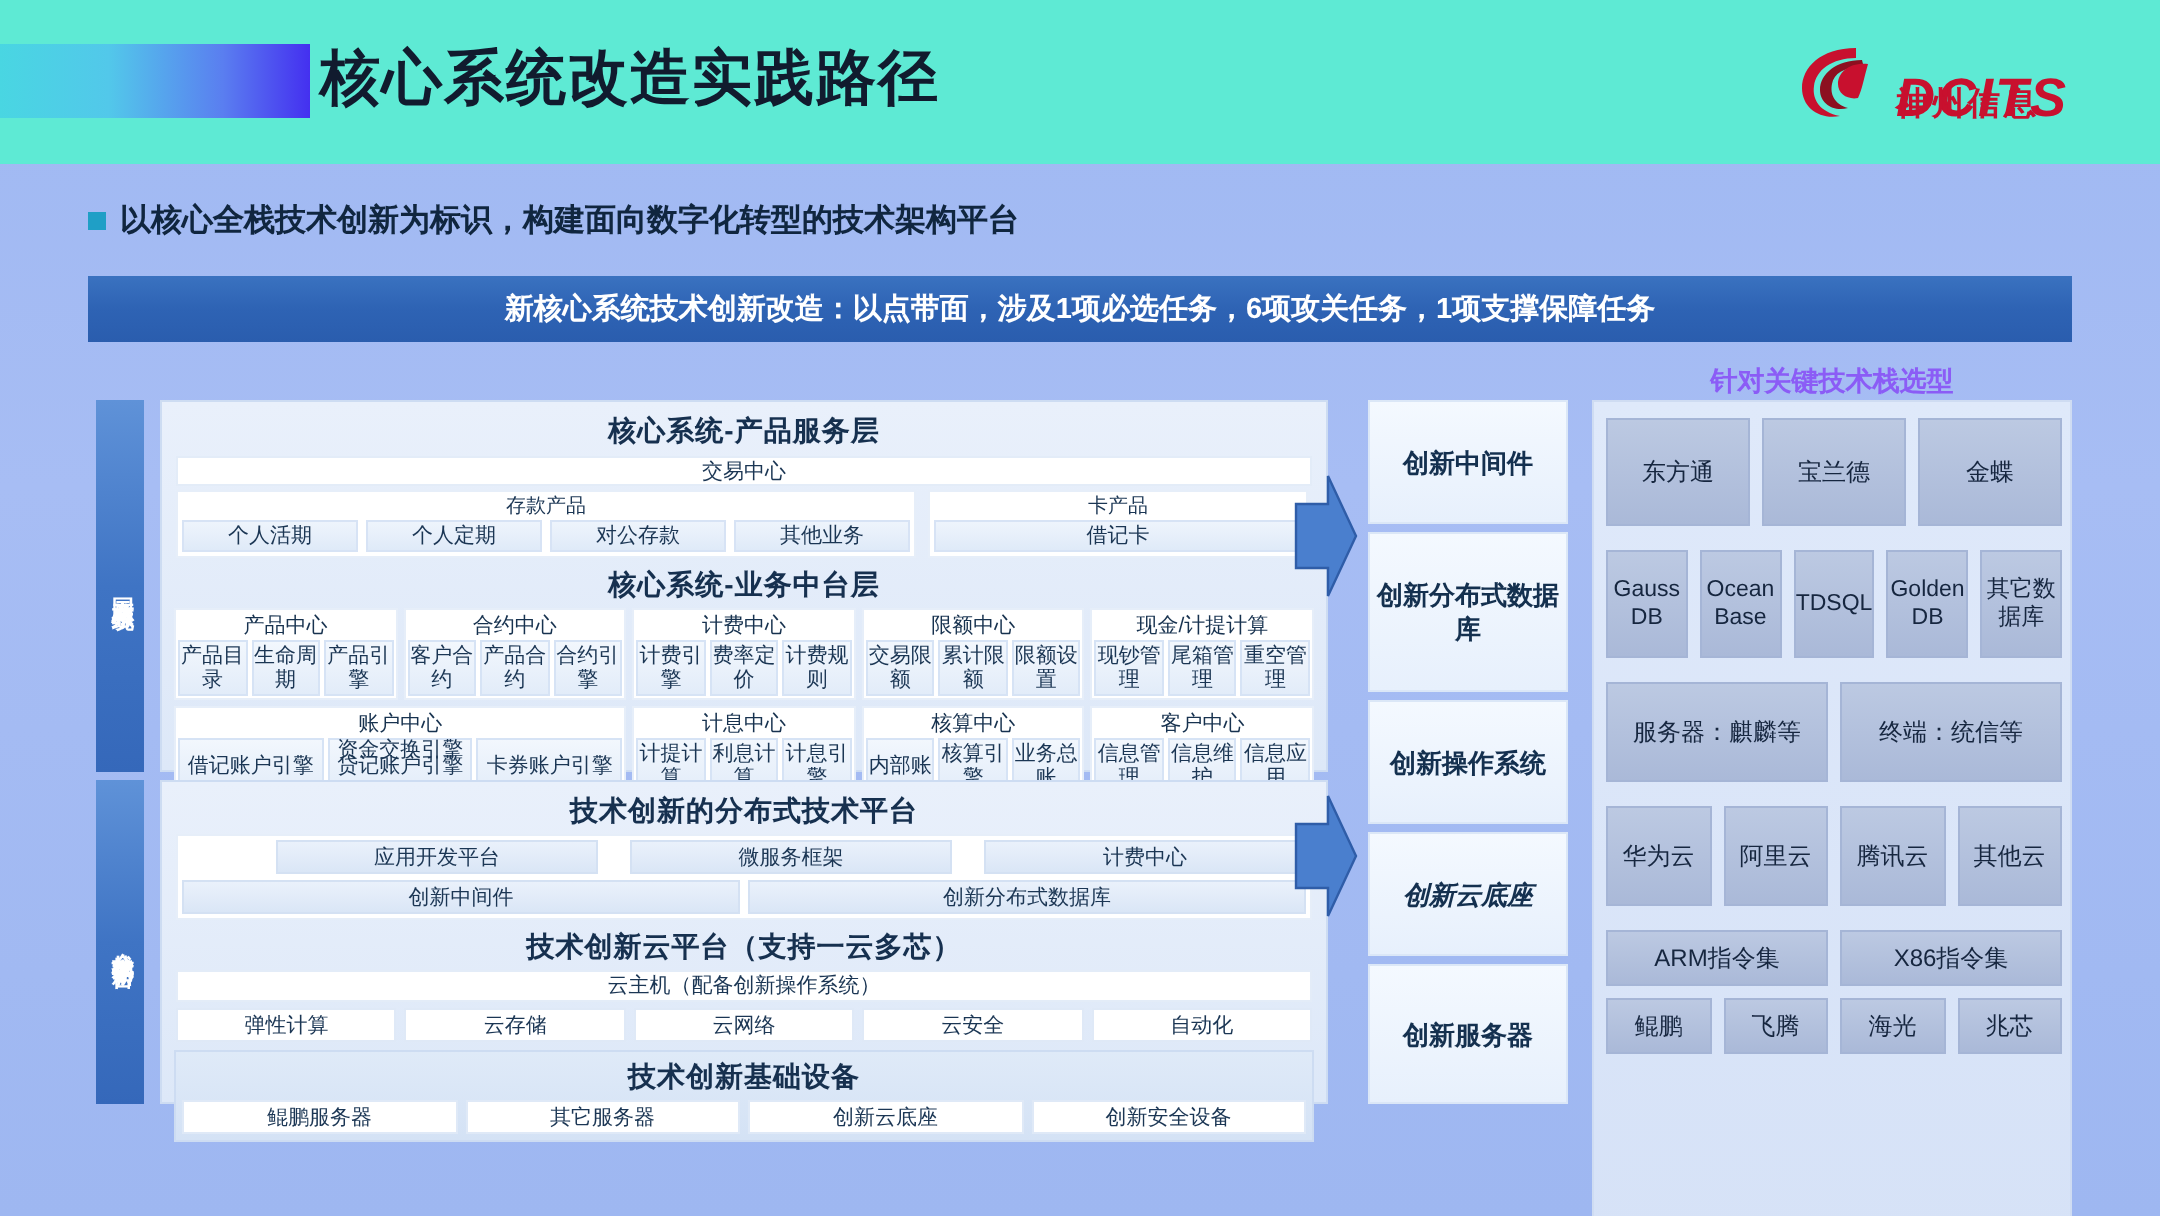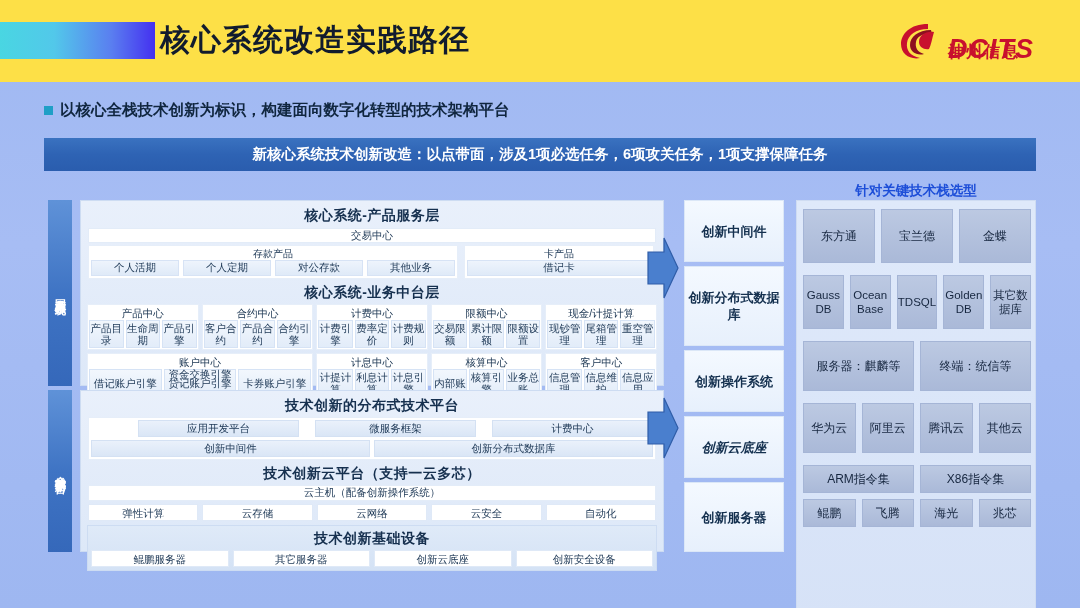--- a/index.html
+++ b/index.html
@@ -9,21 +9,21 @@
     overflow: hidden;
   }
   body {
     background: linear-gradient(180deg, #9fb8f2 0%, #a7bdf4 40%, #9eb7f1 100%);
     position: relative;
   }
 
   
   #header {
     position: absolute; left: 0; top: 0; width: 1080px; height: 82px;
-    background: #fde047;
+    background: #5eead4;
   }
   #header-gradient-bar {
     position: absolute; left: 0; top: 22px; width: 155px; height: 37px;
     background: linear-gradient(90deg, #49d6e2 0%, #52c8ea 35%, #5a7ef0 72%, #4430f0 100%);
   }
   #header-title {
     position: absolute; left: 160px; top: 19px;
     font-size: 30px; font-weight: bold; color: #111b2e;
     letter-spacing: 1px; line-height: 42px;
     white-space: nowrap;
@@ -198,21 +198,21 @@
     border: 1px solid #dbe7f7;
     display: flex; align-items: center; justify-content: center;
     text-align: center; font-size: 13px; font-weight: bold; color: #14304f;
     line-height: 17px;
   }
 
   
   #right-col { position: absolute; left: 752px; top: 0px; width: 240px; height: 370px; }
   #right-title {
     position: absolute; left: 0; top: 0; width: 240px;
-    text-align: center; font-size: 13.5px; font-weight: bold; color: #1d4ed8;
+    text-align: center; font-size: 13.5px; font-weight: bold; color: #8b5cf6;
   }
   #right-panel {
     position: absolute; left: 0; top: 18px; width: 240px; height: 424px;
     background: linear-gradient(180deg, #dfe9fa 0%, #d6e2f7 100%);
     border: 1px solid #cfdcf2;
   }
   .rgroup { position: absolute; left: 6px; width: 228px; display: flex; gap: 6px; }
   .rcell {
     flex: 1 1 0;
     background: linear-gradient(180deg, #bcc9e2 0%, #aab9d8 100%);

